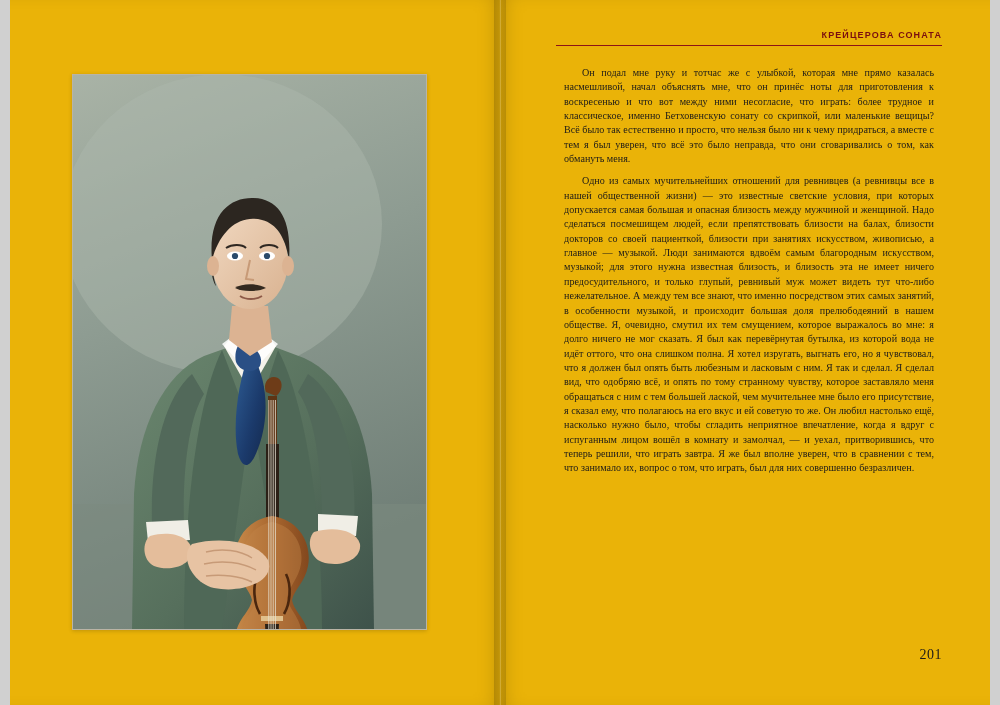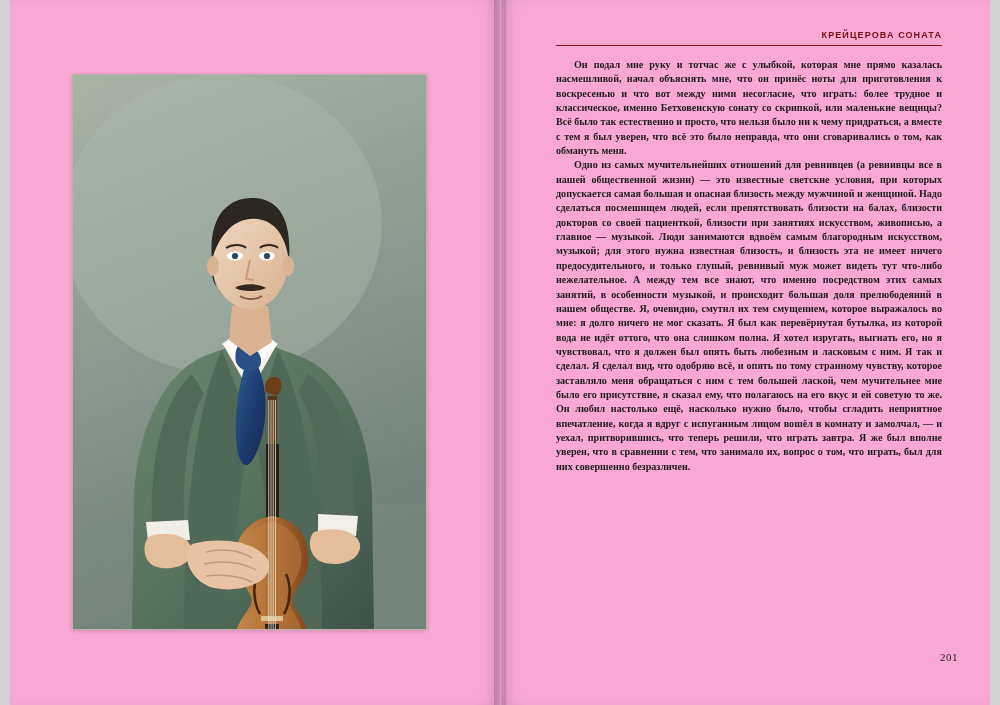--- a/index.html
+++ b/index.html
@@ -16,21 +16,21 @@
   .spread {
     position: relative;
     width: 1000px;
     height: 705px;
     background: #d0d0d0;
   }
   .page {
     position: absolute;
     top: 0;
     height: 705px;
-    background: #f9a8d4;
+    background: #eab308;
   }
   .page-left {
     left: 10px;
     width: 490px;
     box-shadow: inset -14px 0 22px -14px rgba(0,0,0,0.28);
   }
   .page-right {
     left: 500px;
     width: 490px;
     box-shadow: inset 14px 0 22px -14px rgba(0,0,0,0.28);
@@ -85,30 +85,29 @@
     width: 386px;
     font-family: "Liberation Serif", serif;
     font-size: 10.1px;
     line-height: 14.35px;
     text-align: justify;
     text-justify: inter-word;
     color: #1d1b19;
     hyphens: auto;
   }
   .text-col p {
-    margin: 0;
+    margin: 8px;
     text-indent: 18px;
-    font-weight: bold;
   }
   .folio {
     position: absolute;
-    right: 32px;
+    right: 48px;
     bottom: 42px;
     font-family: "Liberation Serif", serif;
-    font-size: 11px;
+    font-size: 14px;
     color: #1d1b19;
     letter-spacing: 0.5px;
   }
 </style>
 </head>
 <body>
 
 <div class="spread">
 
   <div class="page page-left">

